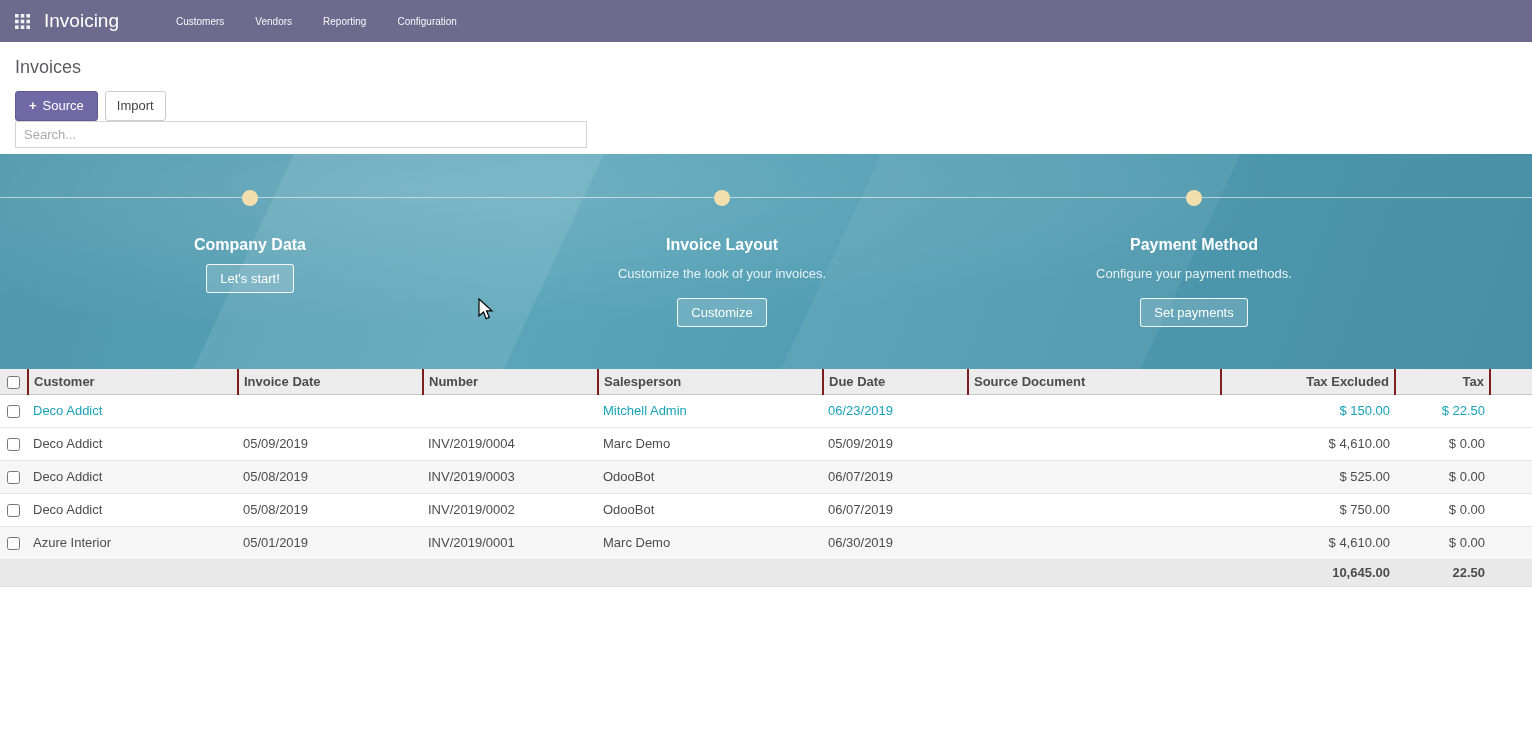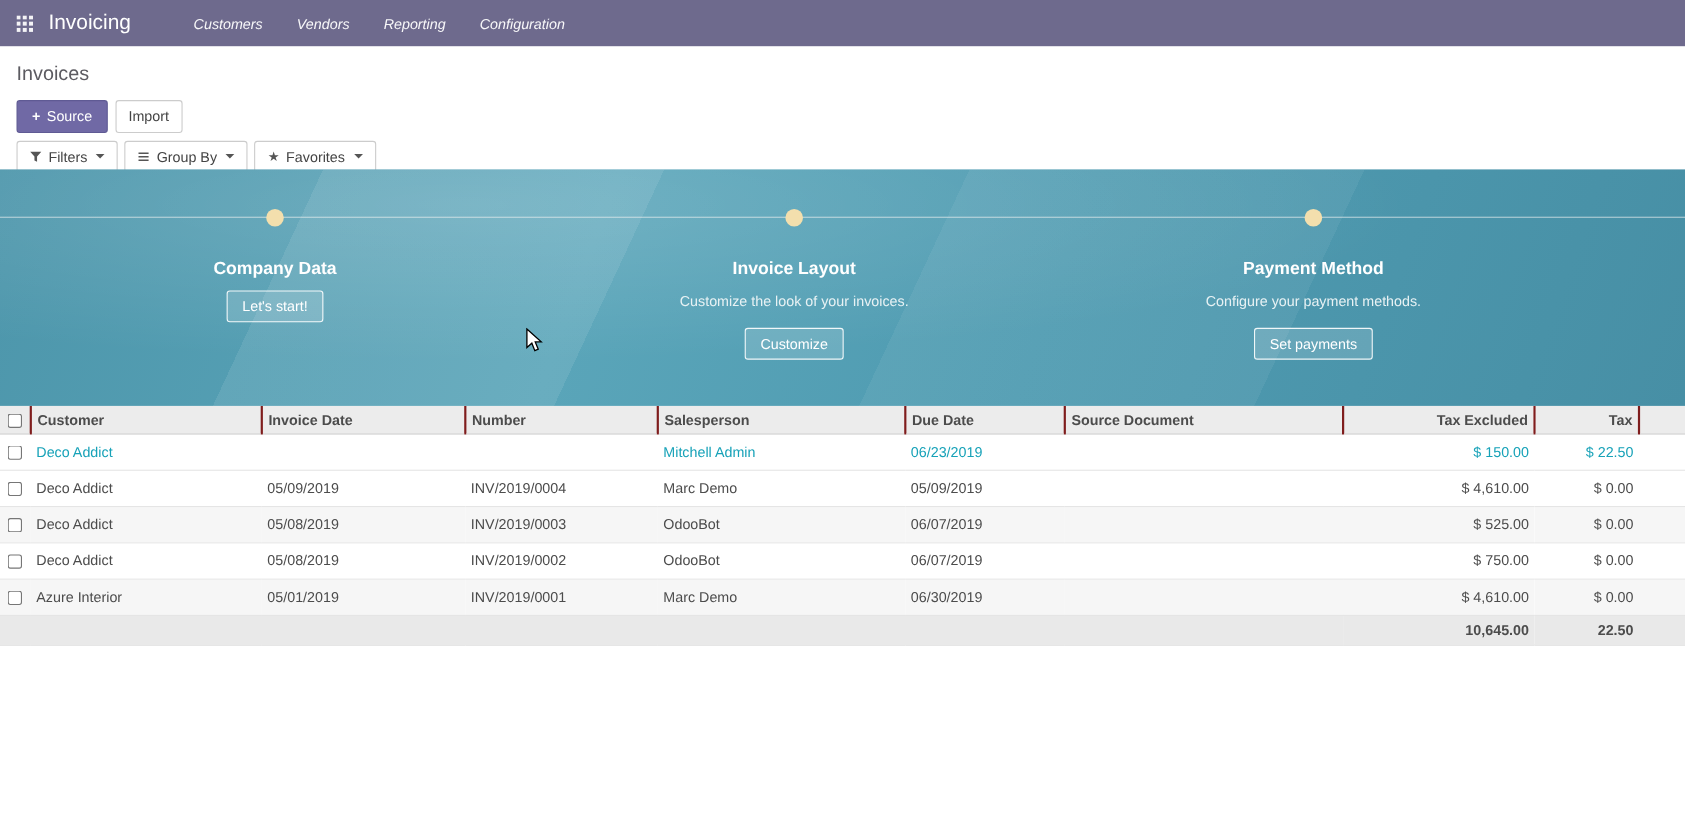--- a/index.html
+++ b/index.html
@@ -11,21 +11,21 @@
   }
 
   
   .navbar {
     height:42px; background:var(--navbar-bg,#6e6a8d);
     display:flex; align-items:center; padding:0 16px 0 10px;
   }
   .apps-icon { width:24px; height:24px; display:flex; align-items:center; justify-content:center; cursor:pointer; }
   .brand { color:#fff; font-size:19px; margin:0 57px 0 10px; text-decoration:none; cursor:pointer; }
   .top-menu { display:flex; align-items:center; }
-  .menu-item { color:rgba(255,255,255,.95); font-size:13px; margin-right:31px; text-decoration:none; cursor:pointer;font-style:italic; }
+  .menu-item { color:rgba(255,255,255,.95); font-size:10px; margin-right:31px; text-decoration:none; cursor:pointer; }
 
   
   .control-panel { height:112px; display:flex; justify-content:space-between; padding:12px 0 0 15px;flex-direction:column; }
   .breadcrumb { font-size:18px; font-weight:normal; color:#5c5b61; margin:3px 0 13px; }
   .cp-actions { display:flex; gap:7px; }
   .btn {
     font-family:inherit; font-size:13px; color:#444; background:#fff;
     border:1px solid #ccc; border-radius:3px; padding:6px 11px; cursor:pointer;
     display:inline-flex; align-items:center; gap:6px; line-height:1.2;
   }
@@ -134,20 +134,21 @@
       <button class="btn btn-primary">
         <span class="plus-glyph">+</span>
         <span>Source</span>
       </button>
       <button class="btn">
         <span>Import</span>
       </button>
     </div>
   </div>
   <div class="cp-right">
+    <input class="search-input" type="text" placeholder="Search..." style="">
     <div class="cp-filters">
       <button class="btn">
         <span class="btn-ico">
           <svg width="11" height="11" viewBox="0 0 12 12">
               <path d="M0.5 1 H11.5 L7.3 5.8 V11 L4.7 9.6 V5.8 Z" fill="#555"></path>
             </svg>
         </span>
         <span>Filters</span>
         <span class="caret"></span>
       </button>

